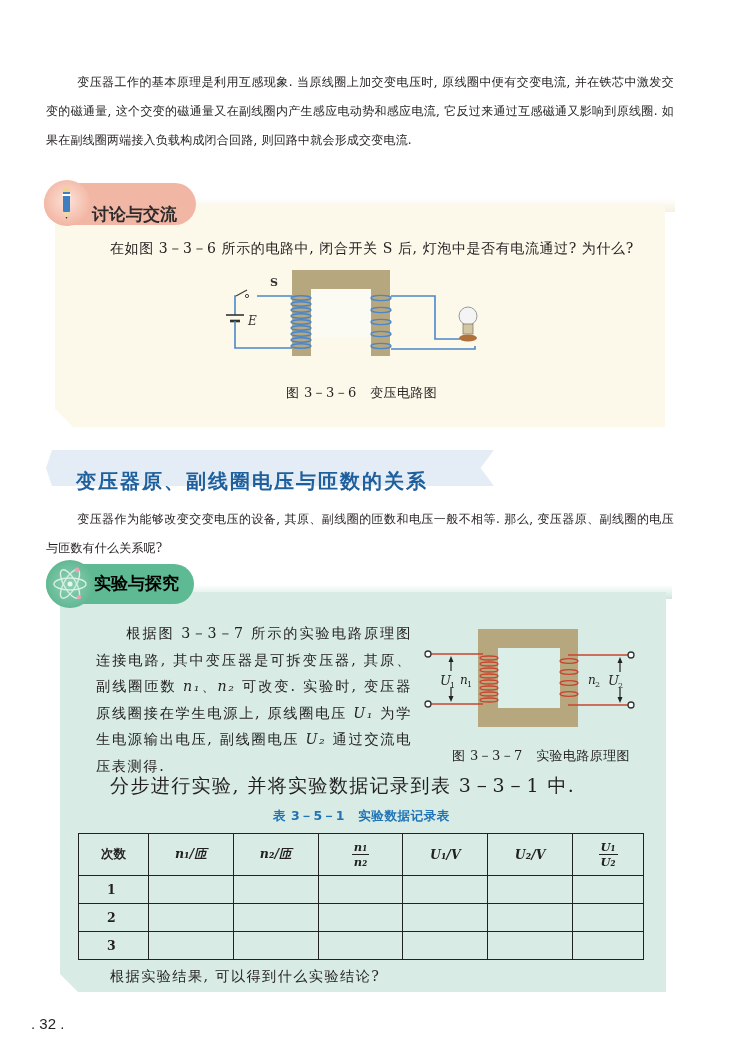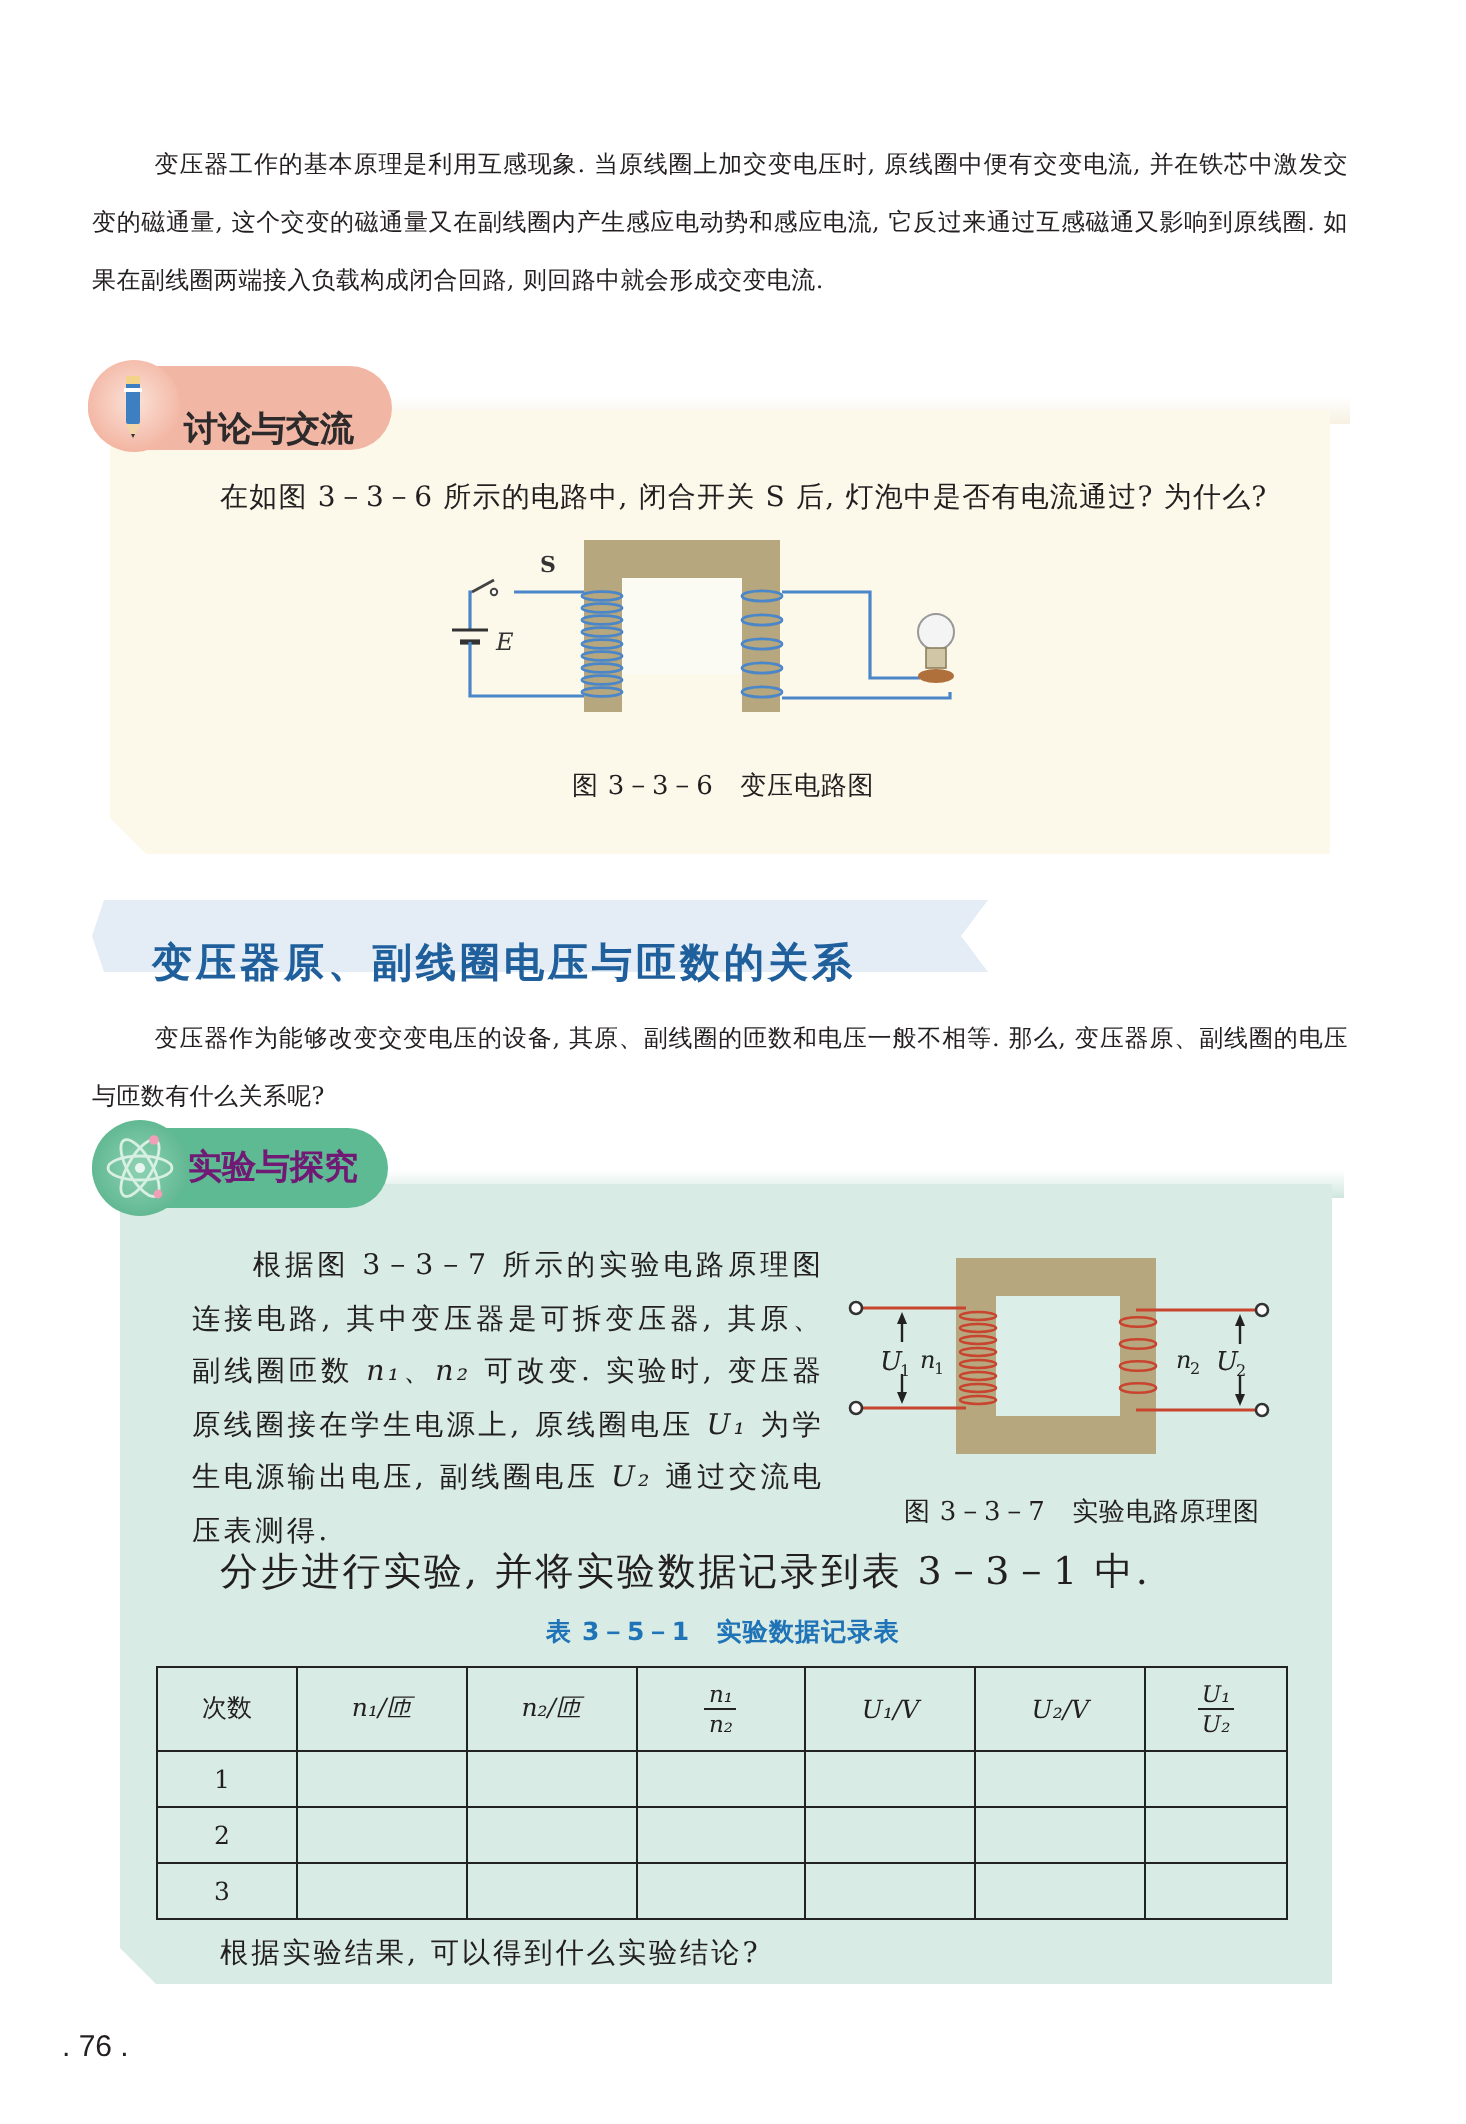--- a/index.html
+++ b/index.html
@@ -65,40 +65,40 @@
   .exp-badge {
     position: absolute; left: 46px; top: 564px; height: 40px; width: 148px;
     background: #5dba93; border-radius: 20px;
   }
   .exp-badge .circle {
     position: absolute; left: 0; top: -4px; width: 48px; height: 48px; border-radius: 50%;
     background: radial-gradient(circle at 50% 50%, #8fd2b3, #4fae86);
   }
   .exp-badge .label {
     position: absolute; left: 48px; top: 8px; font-family: "DejaVu Sans", sans-serif;
-    font-size: 17px; font-weight: bold; color: #701a75;
+    font-size: 17px; font-weight: bold; color: #000000;
   }
   .exp-text {
     position: absolute; left: 80px; top: 620px; width: 316px;
     font-size: 14.2px; line-height: 26.5px; text-align: justify; letter-spacing: 1.6px; margin-left: 16px;
   }
   .exp-text .indent { display: inline-block; width: 30px; }
   .exp-step {
     position: absolute; left: 110px; top: 773px; font-size: 19px; letter-spacing: 1.4px;
   }
   .table-caption {
     position: absolute; left: 273px; top: 808px; font-family: "DejaVu Sans", sans-serif;
     font-size: 12.5px; color: #1f73b6; letter-spacing: 0.6px; font-weight: bold;
   }
   table.record {
     position: absolute; left: 78px; top: 833px; width: 566px; border-collapse: collapse;
     font-size: 12.5px; color: #231f20;
   }
   table.record td, table.record th {
-    border: 1.5px solid #222; text-align: center; font-weight: normal; vertical-align: middle;
+    border: 1.5px solid #222; text-align: center; font-weight: bold; vertical-align: middle;
   }
   table.record th { height: 42px; }
   table.record td { height: 28px; }
   table.record td.num { text-align: left; padding-left: 28px; }
   .frac { display: inline-block; vertical-align: middle; font-style: italic; line-height: 14px; font-size: 11.5px; }
   .frac .top { display: block; border-bottom: 1px solid #222; padding: 0 2px; }
   .frac .bot { display: block; padding: 0 2px; }
   .conclusion {
     position: absolute; left: 110px; top: 967px; font-size: 14.2px; letter-spacing: 1.4px;
   }
@@ -301,13 +301,13 @@
         <td></td>
         <td></td>
         <td></td>
         <td></td>
   </tr>
 </tbody>
   </table>
 
 <div class="conclusion">根据实验结果, 可以得到什么实验结论?</div>
 
-<div class="page-num">. 76 .</div>
+<div class="page-num">. 32 .</div>
 
 </body></html>

